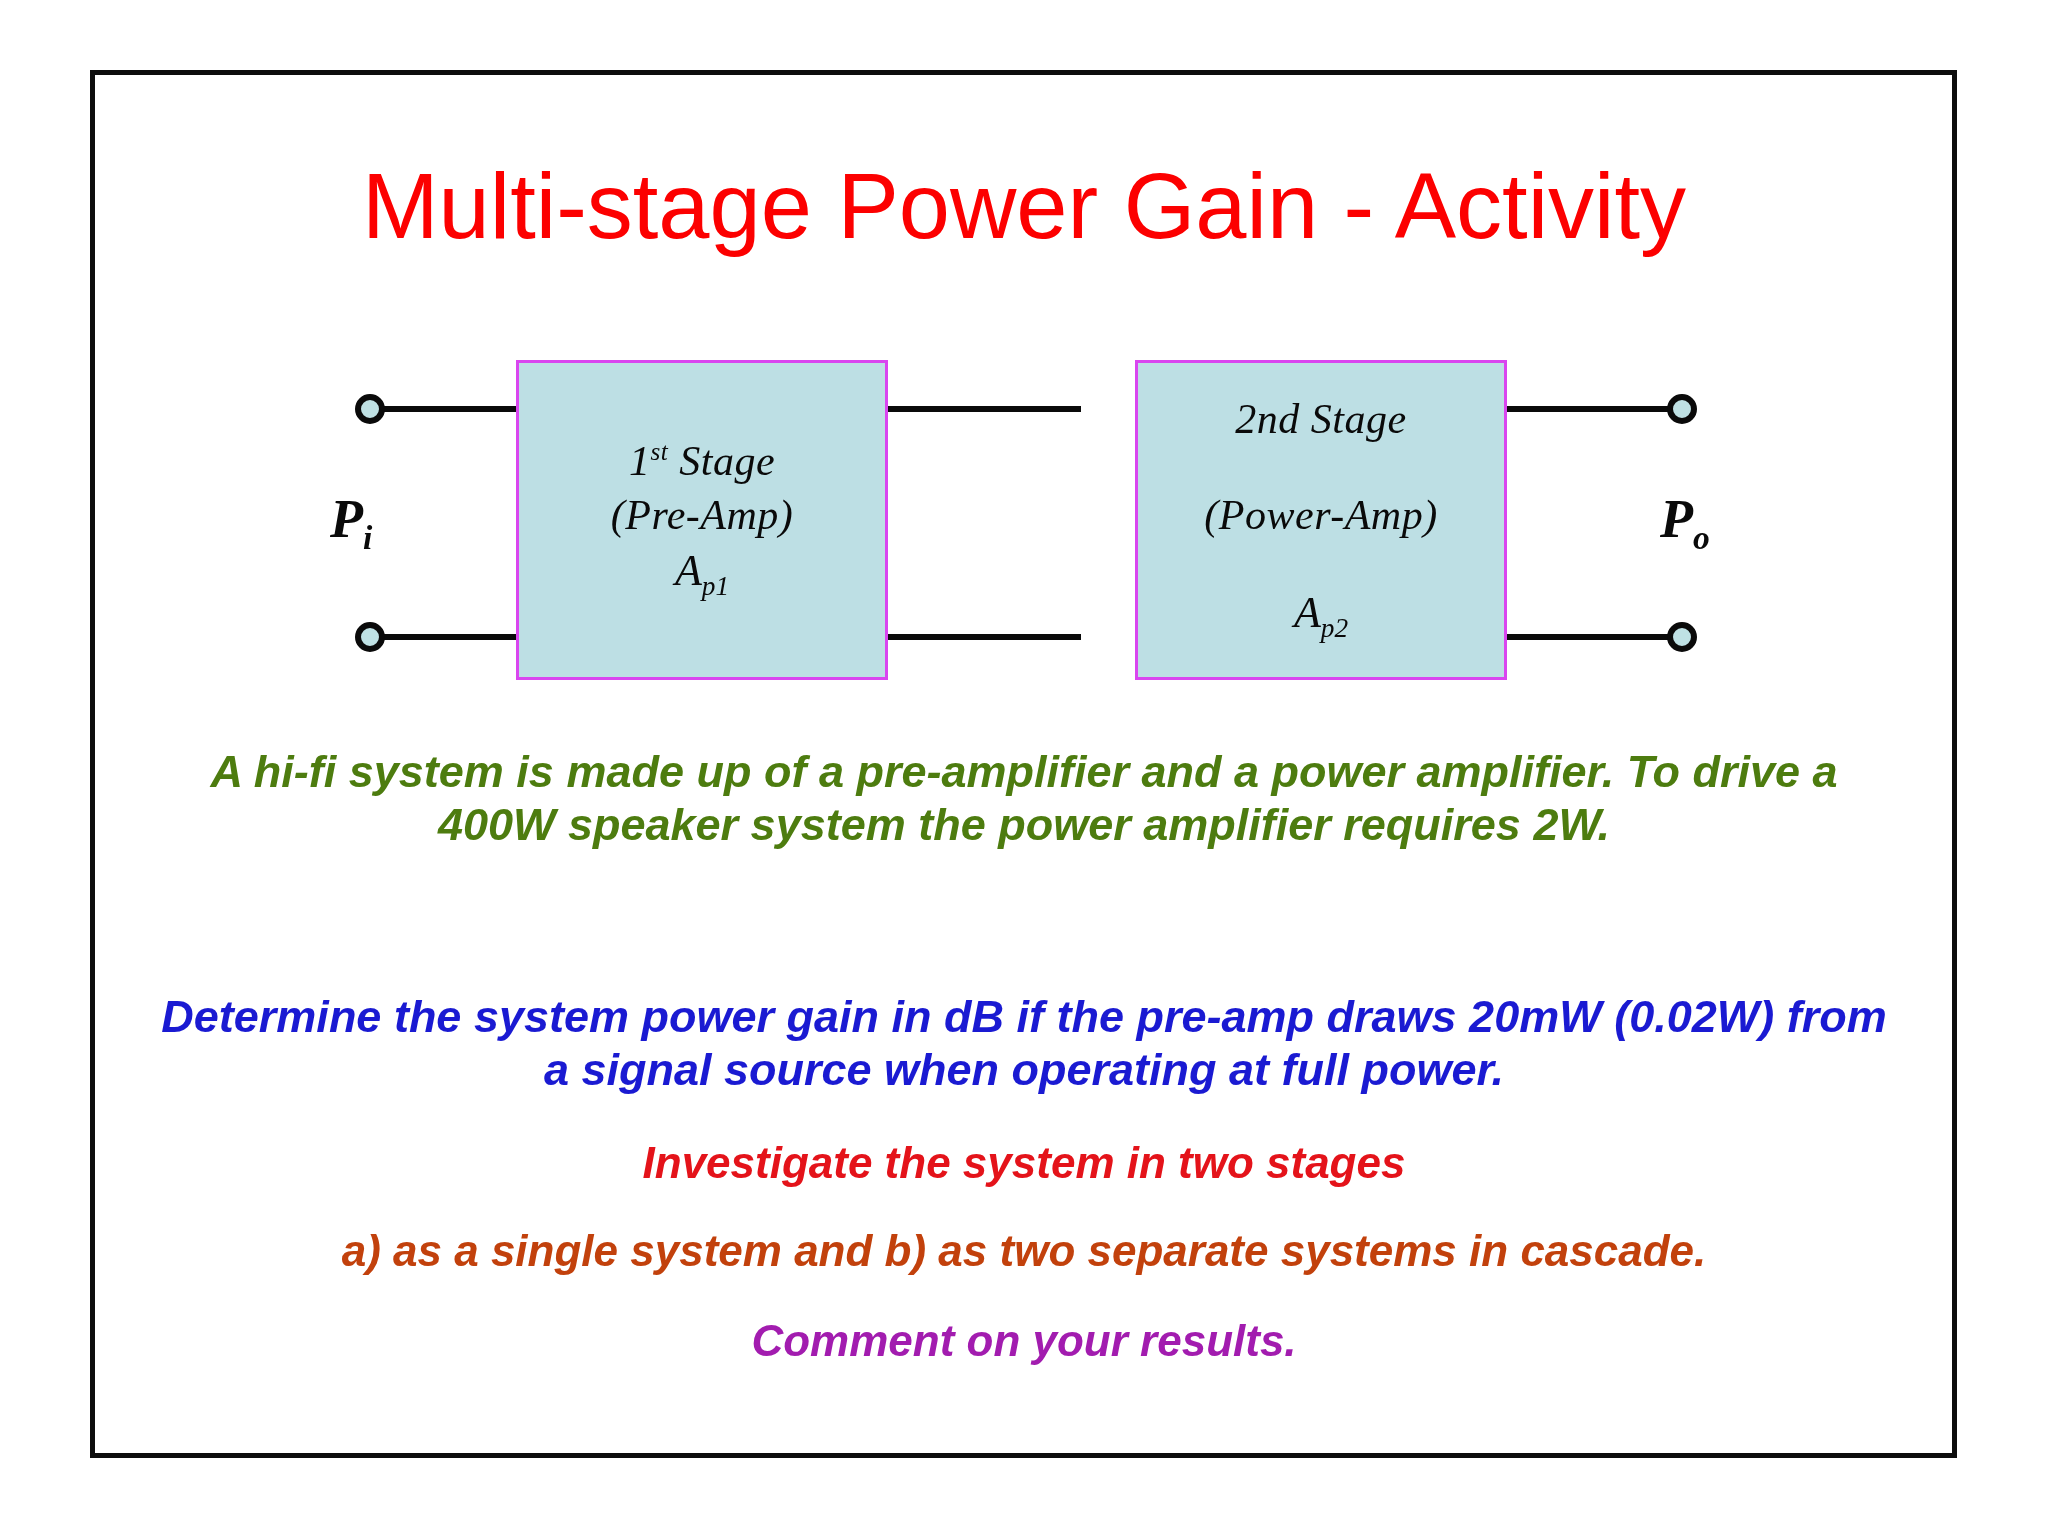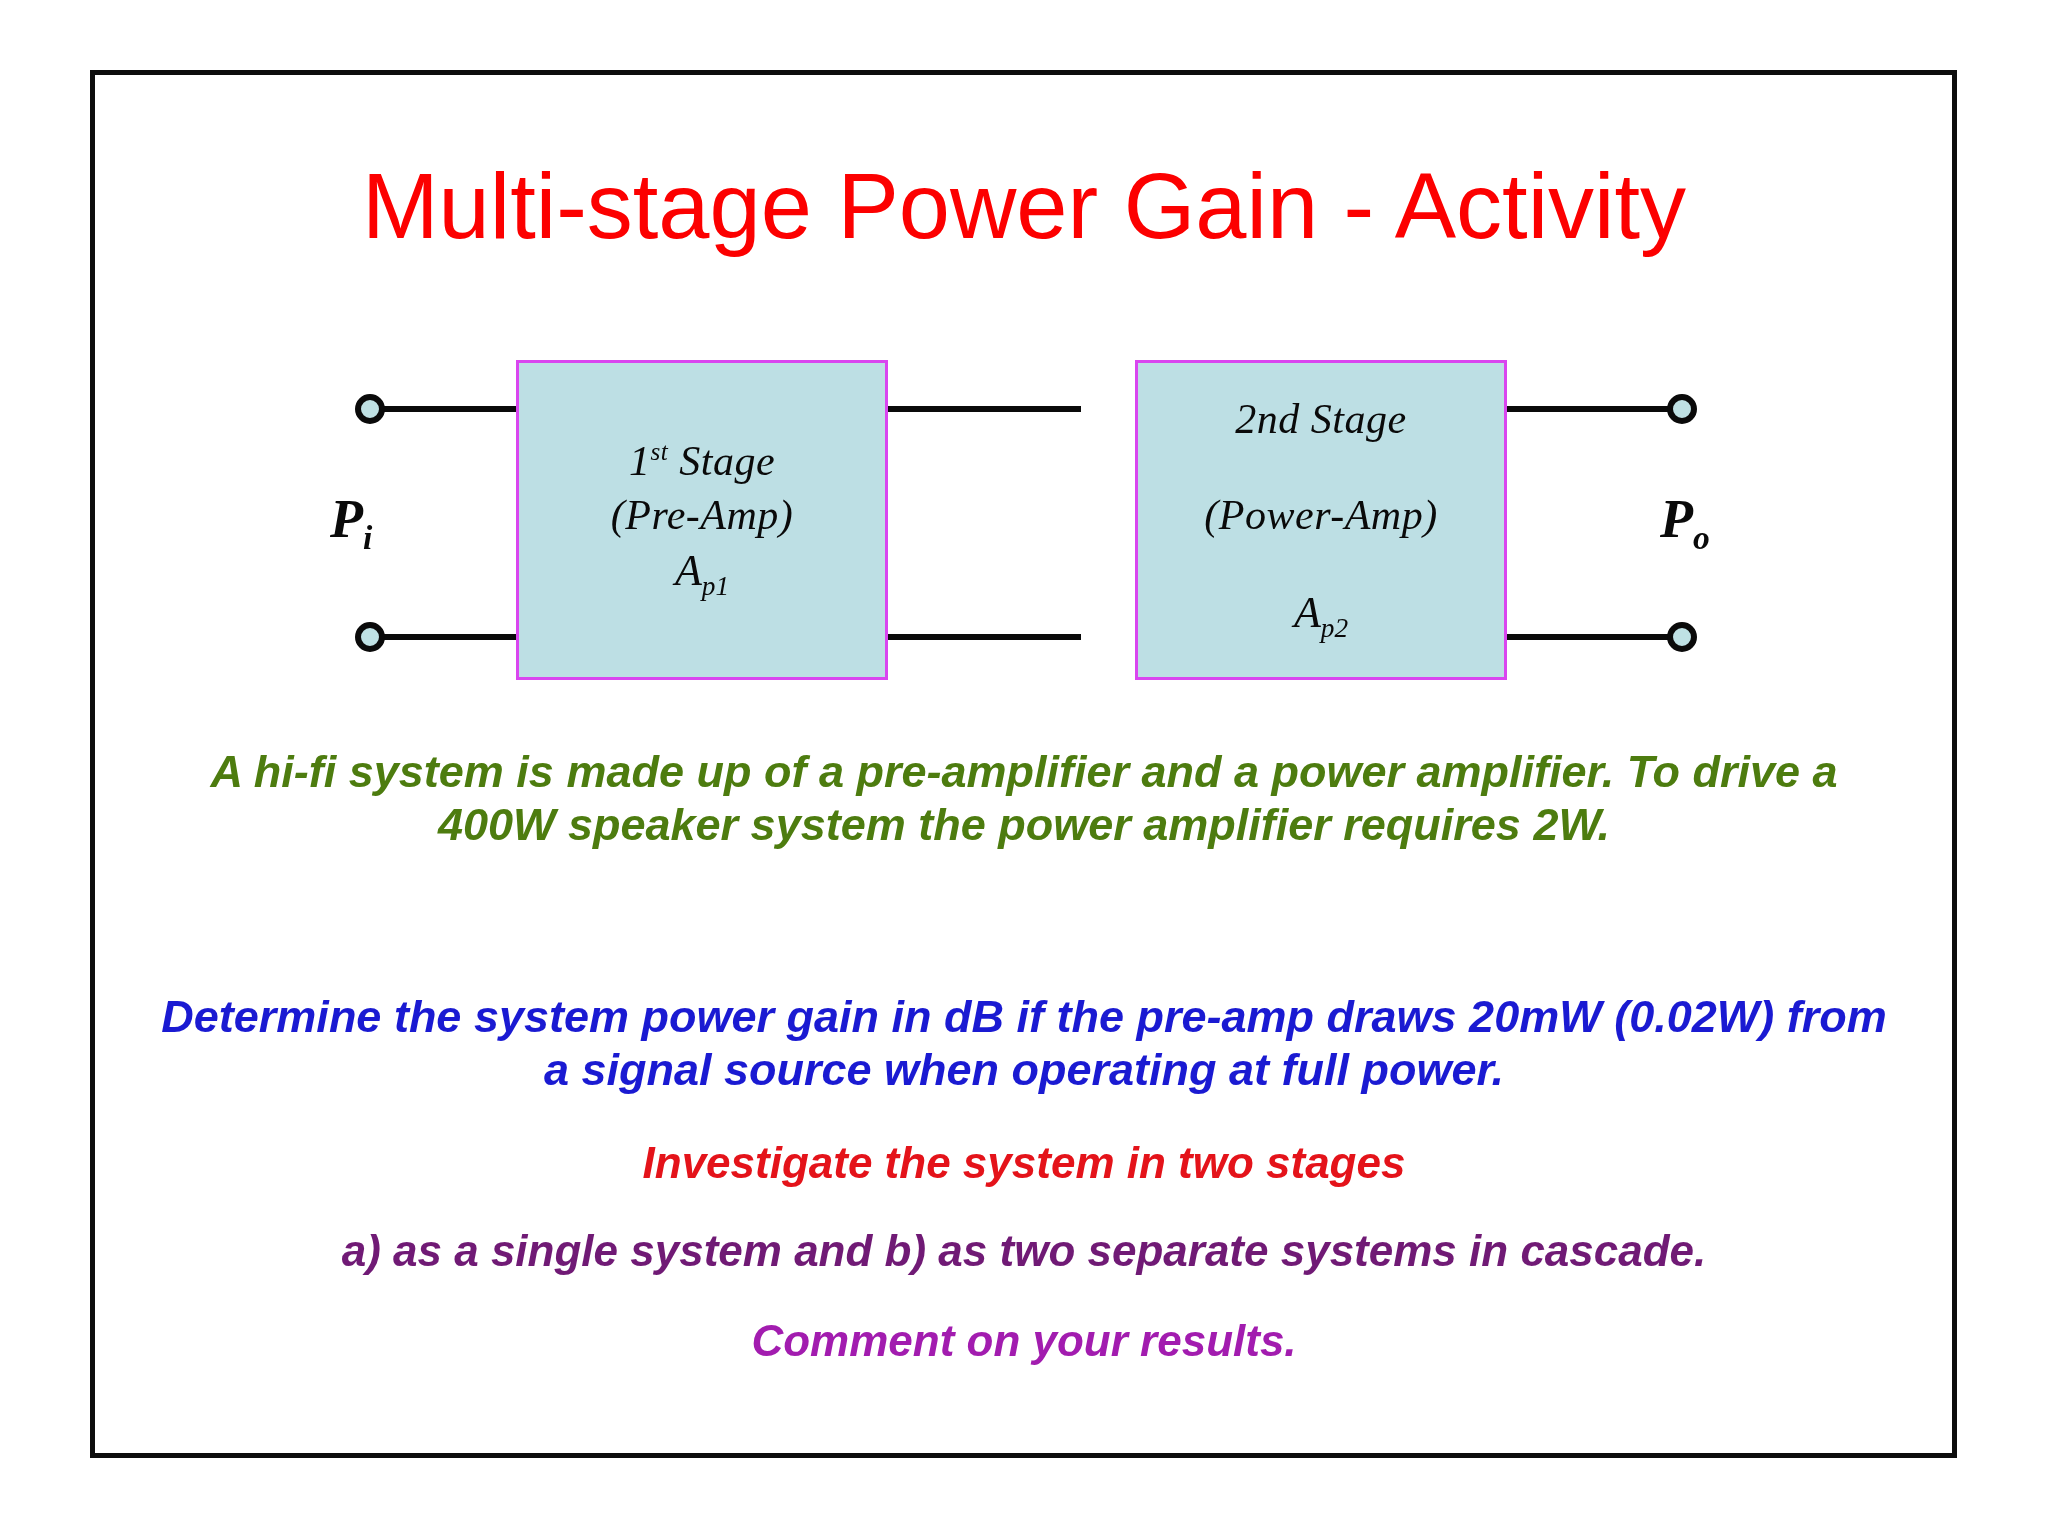--- a/index.html
+++ b/index.html
@@ -163,21 +163,21 @@
     color: #1a1ad2;
   }
   #line-investigate {
     top: 1137px;
     font-size: 44px;
     color: #e4131a;
   }
   #line-parts {
     top: 1225px;
     font-size: 44px;
-    color: #701a75;
+    color: #c2410c;
     white-space: nowrap;
   }
   #line-comment {
     top: 1315px;
     font-size: 44px;
     color: #a21caf;
   }
 </style>
 </head>
 <body>

